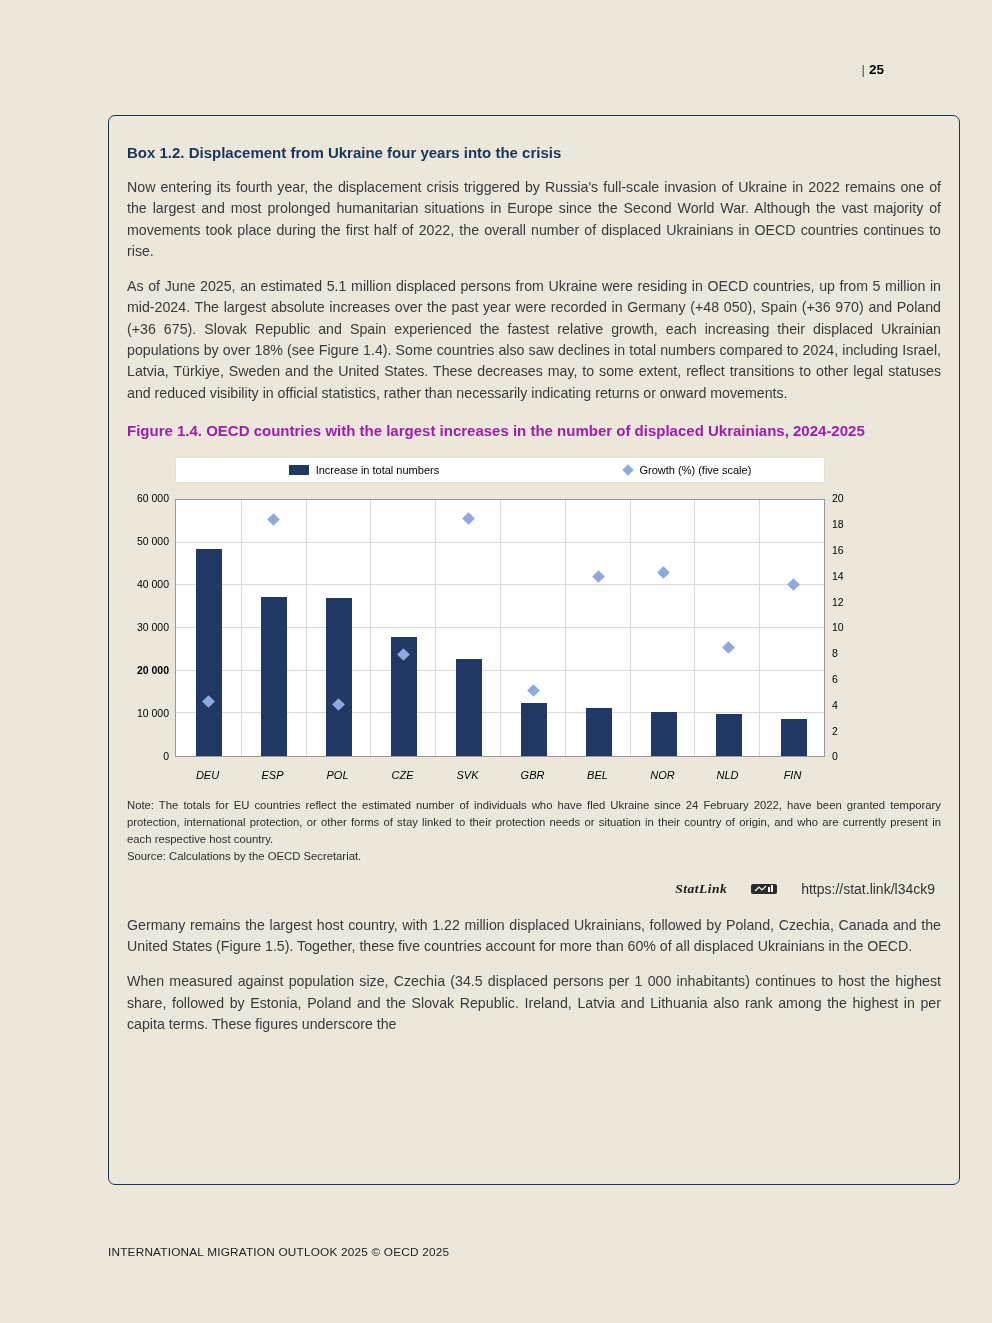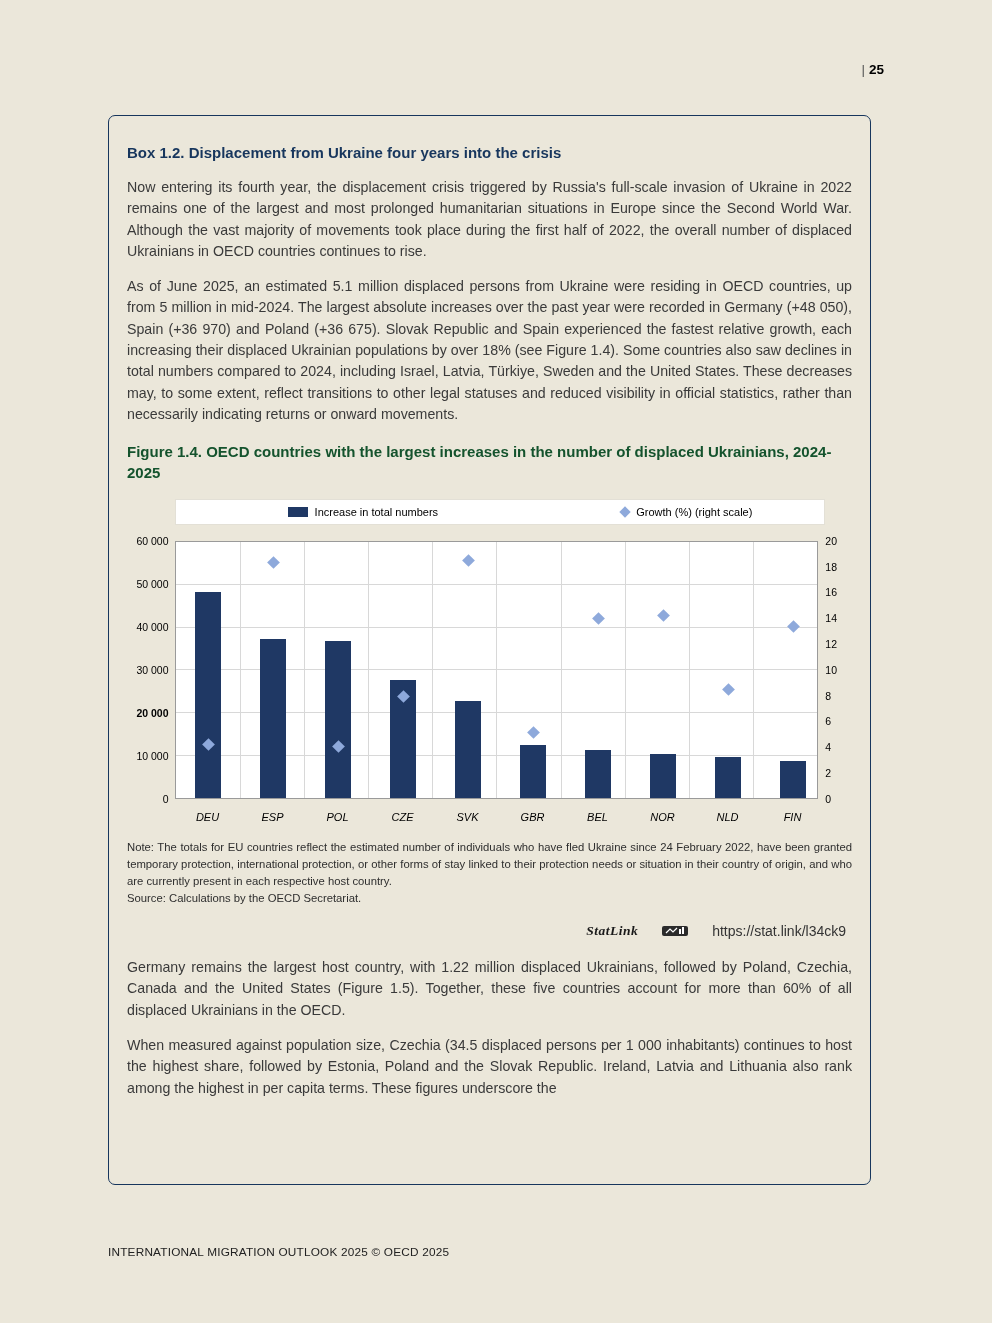--- a/index.html
+++ b/index.html
@@ -13,35 +13,35 @@
   }
   .page-number {
     position:absolute; top:62px; right:108px;
     font-size:13.5px; color:#000;
   }
   .page-number .pipe { font-weight:normal; color:#555; margin-right:4px; }
   .page-number .num { font-weight:bold; }
 
   .report-box {
     position:absolute; left:108px; top:115px;
-    width:763px; height:1070px;
+    width:852px; height:1070px;
     border:1.5px solid #17365d; border-radius:7px;
     padding:22px 18px 10px 18px;
     overflow:hidden;
   }
   .box-title {
     color:#17365d; font-weight:bold; font-size:15px;
     margin:6px 0 16px 0;
   }
   p.body {
     font-size:14.2px; line-height:1.5; text-align:justify;
     margin-bottom:14px; color:#3a3a3a;
   }
   .fig-title {
-    color:#14532d; font-weight:bold; font-size:15px; line-height:1.4;
+    color:#a21caf; font-weight:bold; font-size:15px; line-height:1.4;
     margin:16px 12px 16px 0;
   }
 
   
   .chart { margin:6px 0 10px 0; }
   .legend {
     margin-left:48px; width:650px; height:26px;
     background:#ffffff; border:1px solid #e3e0d6;
     display:flex; justify-content:space-around; align-items:center;
     margin-bottom:16px;
@@ -110,21 +110,21 @@
   <div class="fig-title">Figure 1.4. OECD countries with the largest increases in the number of displaced Ukrainians, 2024-2025</div>
 
   <div class="chart">
     <div class="legend">
       <div class="legend-item">
         <span class="legend-swatch"></span>
         <span>Increase in total numbers</span>
       </div>
       <div class="legend-item">
         <span class="legend-diamond"></span>
-        <span>Growth (%) (right scale)</span>
+        <span>Growth (%) (five scale)</span>
       </div>
     </div>
     <div class="chart-body">
       <div class="y-col left" id="y-left">
           <div class="ytick" style="bottom: 0%;">0</div>
           <div class="ytick" style="bottom: 16.6667%;">10 000</div>
           <div class="ytick" style="bottom: 33.3333%; font-weight: bold;">20 000</div>
           <div class="ytick" style="bottom: 50%;">30 000</div>
           <div class="ytick" style="bottom: 66.6667%;">40 000</div>
           <div class="ytick" style="bottom: 83.3333%; margin-top: 41px;">50 000</div>

